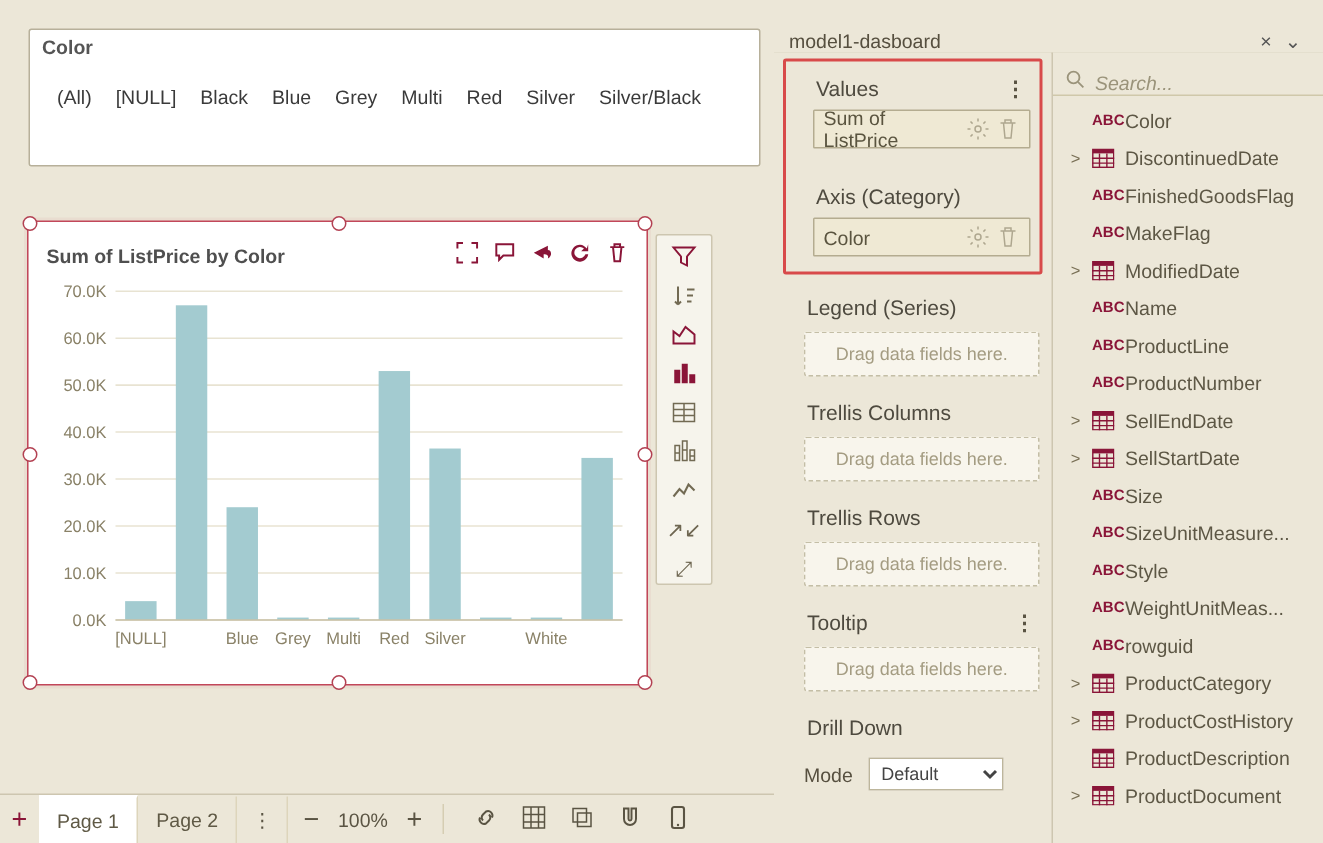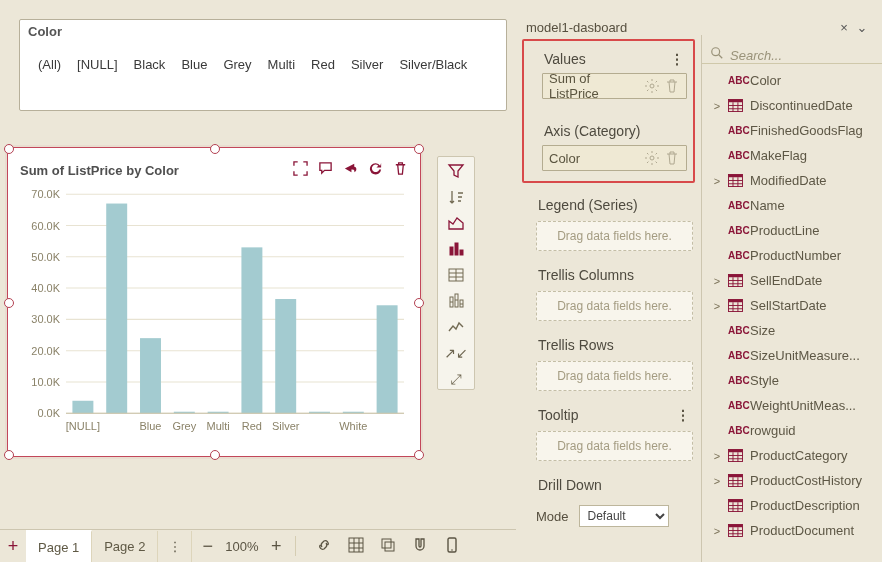--- a/index.html
+++ b/index.html
@@ -56,21 +56,21 @@
     background:#fff;border:1px solid #b7b09a;border-radius:2px;
     box-shadow:0 0 0 0 rgba(0,0,0,0);
     padding:4px 8px;box-sizing:border-box;
   }
   .slicer h4{margin:0;font-size:13px;font-weight:600;color:#555;}
   .slicer .items{display:flex;gap:16px;margin-top:18px;font-size:13px;color:#3a3a3a;padding-left:10px;align-items:flex-end;}
   .slicer .items span{white-space:nowrap;}
 
   
   .chart-card{
-    position:absolute;left:4px;top:144px;width:412px;height:308px;
+    position:absolute;left:15px;top:144px;width:412px;height:308px;
     background:#fff;border-radius:2px;
     outline:1px solid var(--sel-red);
     box-shadow:0 0 0 3px rgba(180,65,85,0.06);
   }
   .sel-handle{
     position:absolute;width:8px;height:8px;border:1px solid var(--sel-red2);
     background:#fff;border-radius:50%;
   }
   .chart-card .hTL{left:-4px;top:-4px;} .chart-card .hTR{right:-4px;top:-4px;}
   .chart-card .hBL{left:-4px;bottom:-4px;} .chart-card .hBR{right:-4px;bottom:-4px;}

